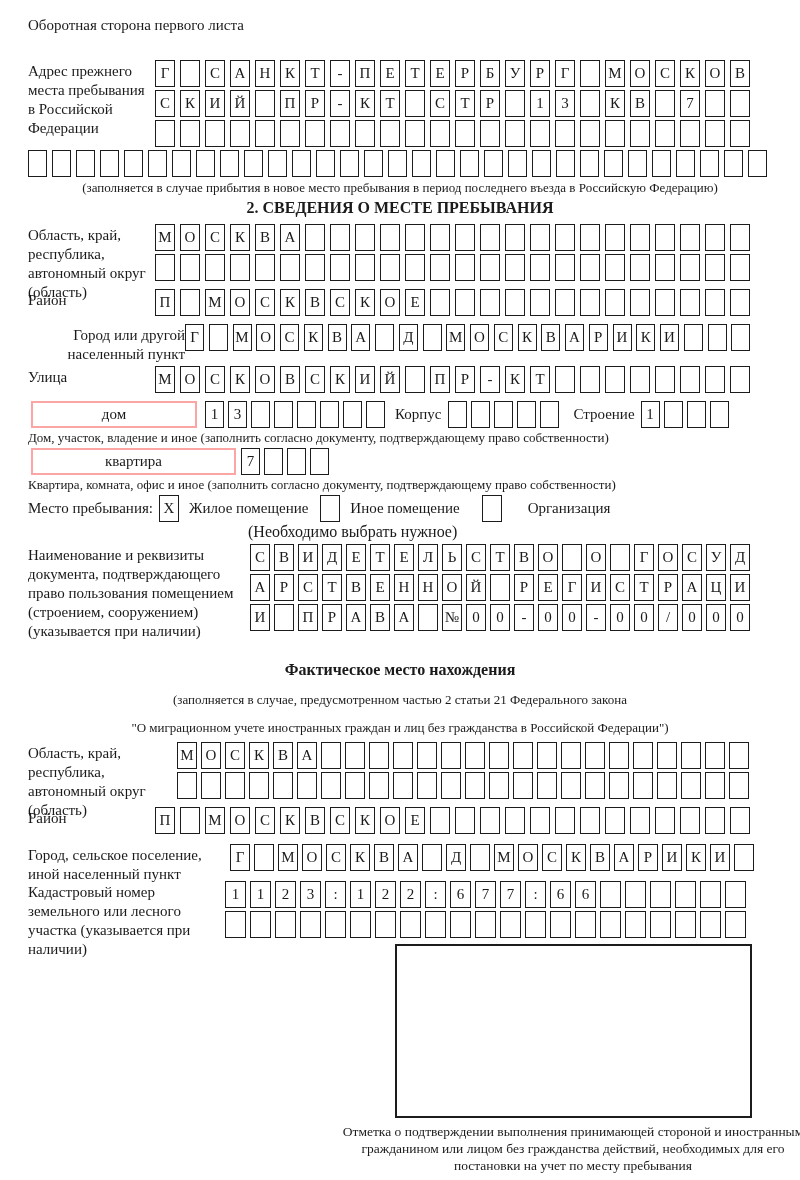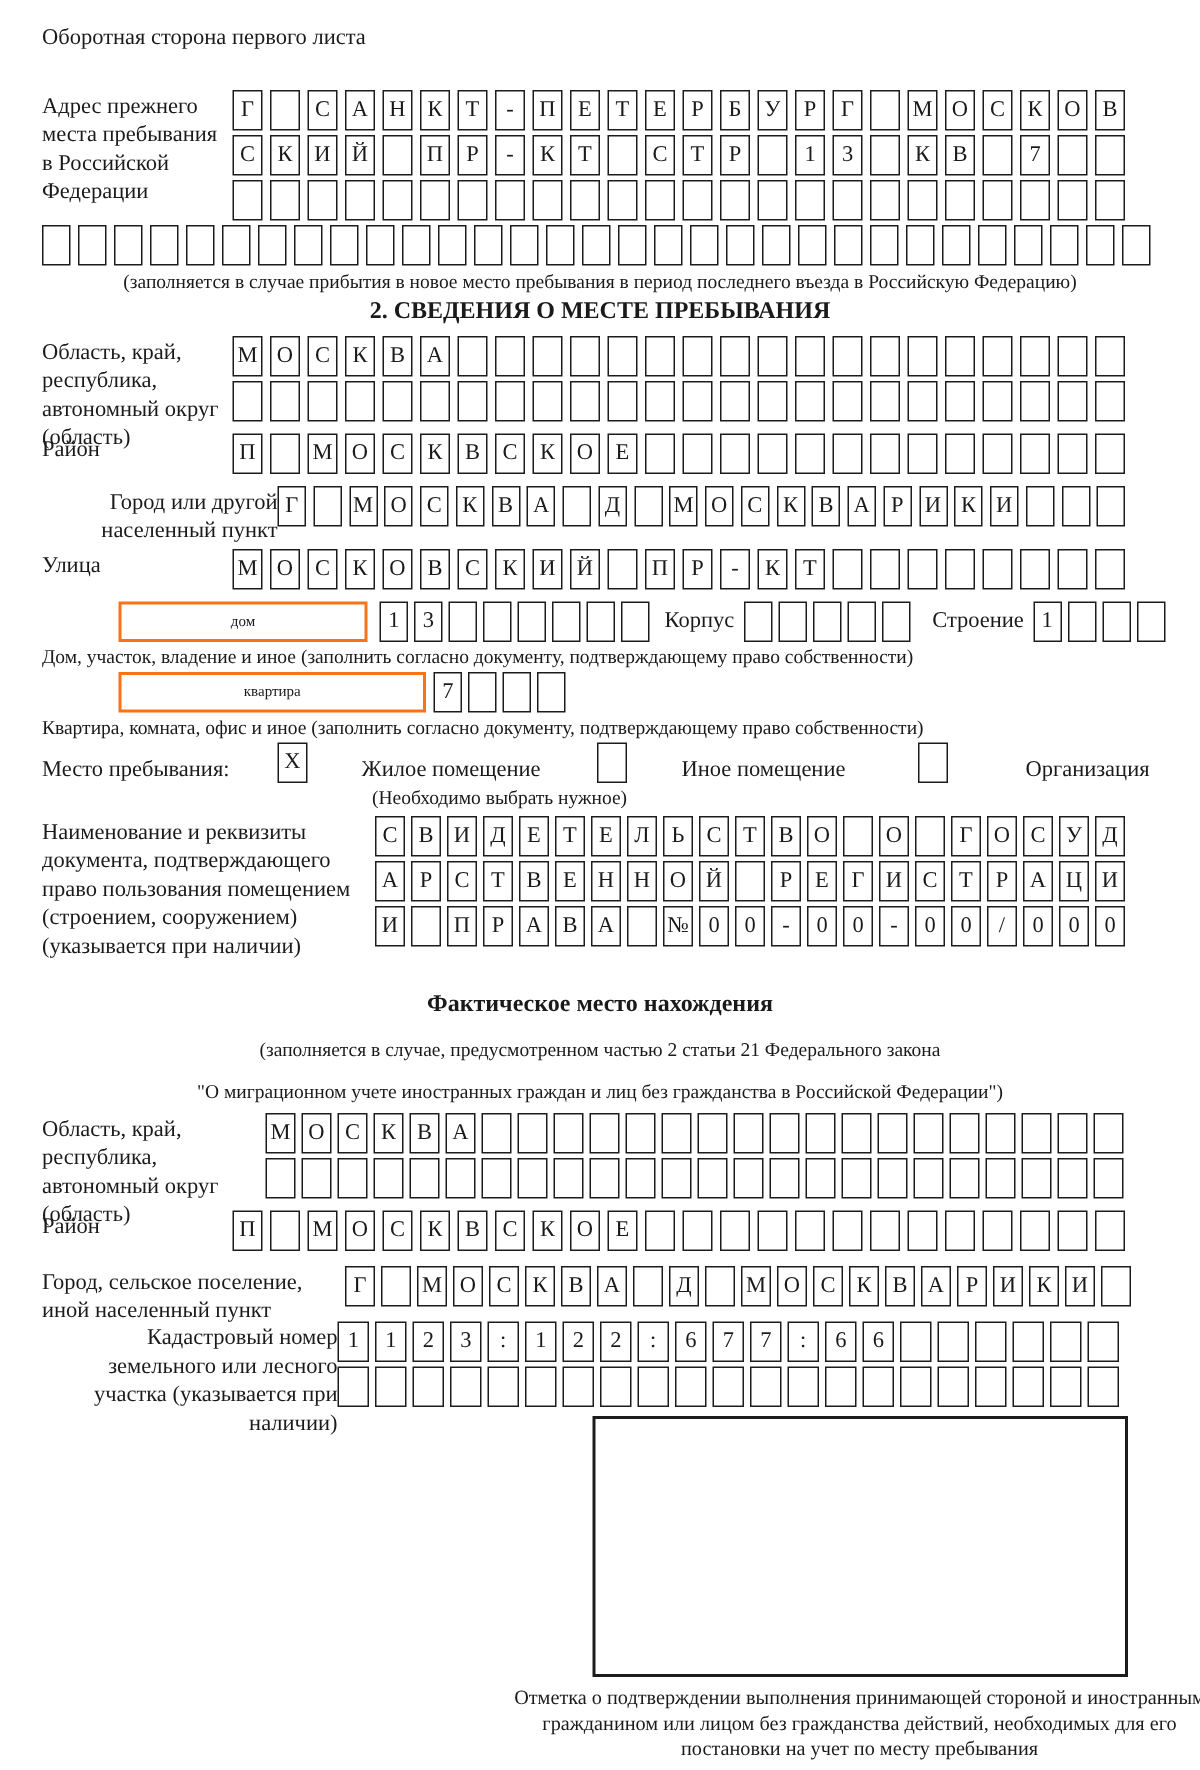--- a/index.html
+++ b/index.html
@@ -39,43 +39,42 @@
   .rowcheck    { column-gap: 0; }      .rowcheck .cell    { width: 20px; }
 
   
   .ind127 .fcells { margin-left: 127px; }
   .ind157 .fcells { margin-left: 157px; }
   .ind222 .fcells { margin-left: 222px; }
   .ind149 .fcells { margin-left: 149px; }
   .ind202 .fcells { margin-left: 202px; }
   .ind197 .fcells { margin-left: 197px; }
   .w127 { width: 127px; } .w157 { width: 157px; } .w222 { width: 222px; }
-  .w149 { width: 149px; } .w202 { width: 202px; } .w197 { width: 197px; text-align: right; }
+  .w149 { width: 149px; } .w202 { width: 202px; } .w197 { width: 197px; }
 
   .minh57  { min-height: 57px; }
   .minh114 { min-height: 114px; }
   .minh38  { min-height: 38px; text-align: right; }
 
   .caption  { font-size: 13px; line-height: 16px; margin: 2px 0 2px 0; }
   .caption-center { text-align: center; }
   .sec-title { font-size: 16px; font-weight: bold; text-align: center; line-height: 20px; margin: 2px 0 6px 0; }
 
   .inline-row { display: flex; align-items: center; }
   .widebox {
-    flex: none; height: 27px; border: 2px solid #f97316;
+    flex: none; height: 27px; border: 2px solid #fca5a5;
     display: inline-flex; align-items: center; justify-content: center;
-    font-size: 10px;
-    margin-left: 48px;
+    font-size: 15px;
   }
   .wb-dom { width: 166px; margin-right: 8px; }
   .wb-kv  { width: 205px; margin-right: 5px; }
   .ilabel { font-size: 15px; flex: none; }
 
-  .stay-row { display: flex; align-items: flex-end; margin-top: 2px; gap: 26px; }
-  .stay-caption { font-size: 13px; line-height: 16px; margin: 2px 0 4px 220px; }
+  .stay-row { display: flex; align-items: center; margin-top: 2px; }
+  .stay-caption { font-size: 16px; line-height: 16px; margin: 2px 0 4px 220px; }
 
   .stamp-wrap { width: 480px; margin-left: 305px; margin-top: 6px; text-align: center; }
   .stamp-box { width: 357px; height: 174px; border: 2px solid #1c1c1c; margin: 0 auto 5px auto; background: #fff; }
   .stamp-caption { font-size: 13.5px; line-height: 17px; text-align: center; }
 </style>
 </head>
 <body>
 
 <div class="back-note">Оборотная сторона первого листа</div>
 

